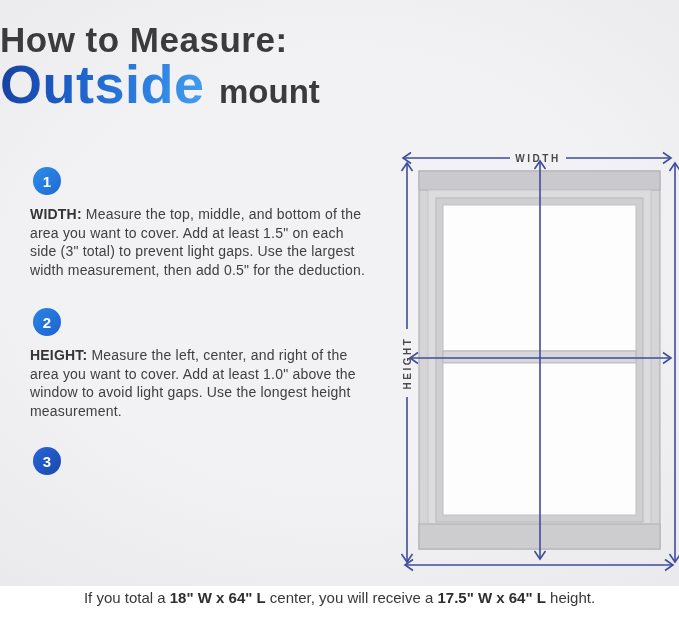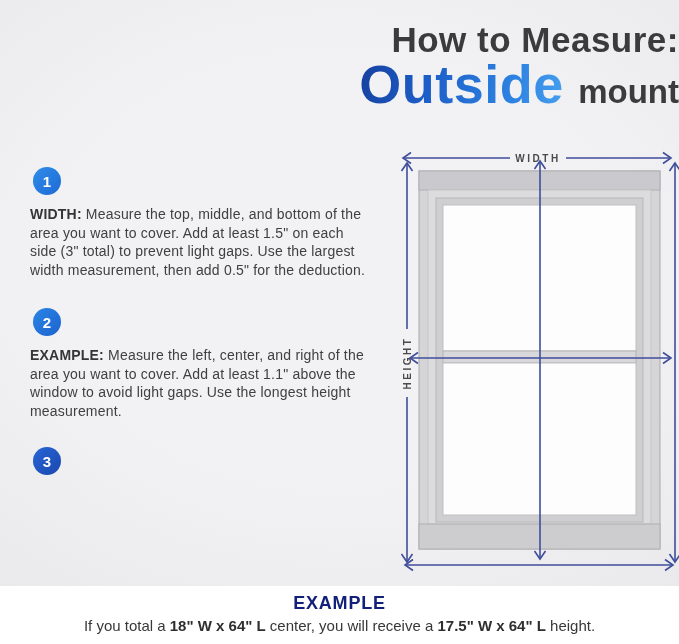--- a/index.html
+++ b/index.html
@@ -7,21 +7,21 @@
     width: 679px; height: 644px;
     font-family: "Liberation Sans", "DejaVu Sans", sans-serif;
     -webkit-font-smoothing: antialiased;
   }
   .page {
     position: relative; width: 679px; height: 644px; overflow: hidden;
     background: radial-gradient(120% 95% at 50% 42%, #f2f2f4 35%, #e9e9ec 70%, #dddde1 100%);
   }
 
   
-  .header { position: absolute; top: 0; left: 0; width: 679px; text-align: right; }
+  .header { position: absolute; top: 0; left: 0; width: 679px; text-align: left; }
   .title-line1 {
     margin-top: 20px;
     font-size: 35px; font-weight: 600; color: #3b3b3d; letter-spacing: 0.5px;
   }
   .title-line2 { margin-top: 1px; line-height: 46px; }
   .title-accent {
     font-size: 54px; font-weight: 700; letter-spacing: 0.5px;
     background: linear-gradient(100deg, #16409f 0%, #1d5fc9 35%, #2e83e2 75%, #47a0ee 100%);
     -webkit-background-clip: text; background-clip: text;
     -webkit-text-fill-color: transparent; color: #1f63d0;
@@ -81,21 +81,21 @@
     </div>
   </header>
 
   <section class="step step-1">
     <div class="badge badge-1">1</div>
     <p><strong>WIDTH:</strong> <span>Measure the top, middle, and bottom of the area you want to cover. Add at least 1.5" on each side (3" total) to prevent light gaps. Use the largest width measurement, then add 0.5" for the deduction.</span></p>
   </section>
 
   <section class="step step-2">
     <div class="badge badge-2">2</div>
-    <p><strong>EXAMPLE:</strong> <span>Measure the left, center, and right of the area you want to cover. Add at least 1.1" above the window to avoid light gaps. Use the longest height measurement.</span></p>
+    <p><strong>HEIGHT:</strong> <span>Measure the left, center, and right of the area you want to cover. Add at least 1.0" above the window to avoid light gaps. Use the longest height measurement.</span></p>
   </section>
 
   <section class="step step-3">
     <div class="badge badge-3">3</div>
   </section>
 
   <figure class="diagram">
     <svg width="292" height="462" viewBox="0 0 292 462">
 
       <g>
@@ -145,17 +145,16 @@
 
       <g>
         <path class="mline" d="M16 212 H277"></path>
         <path class="mline" d="M24 206.5 L16 212 L24 217.5"></path>
         <path class="mline" d="M269 206.5 L277 212 L269 217.5"></path>
       </g>
     </svg>
   </figure>
 
   <footer class="footer">
-    <div class="example-title">EXAMPLE</div>
     <p class="example-text"><span>If you total a </span><b>18" W x 64" L</b><span> center, you will receive a </span><b>17.5" W x 64" L</b><span> height.</span></p>
   </footer>
 
 </div>
 
 </body></html>

